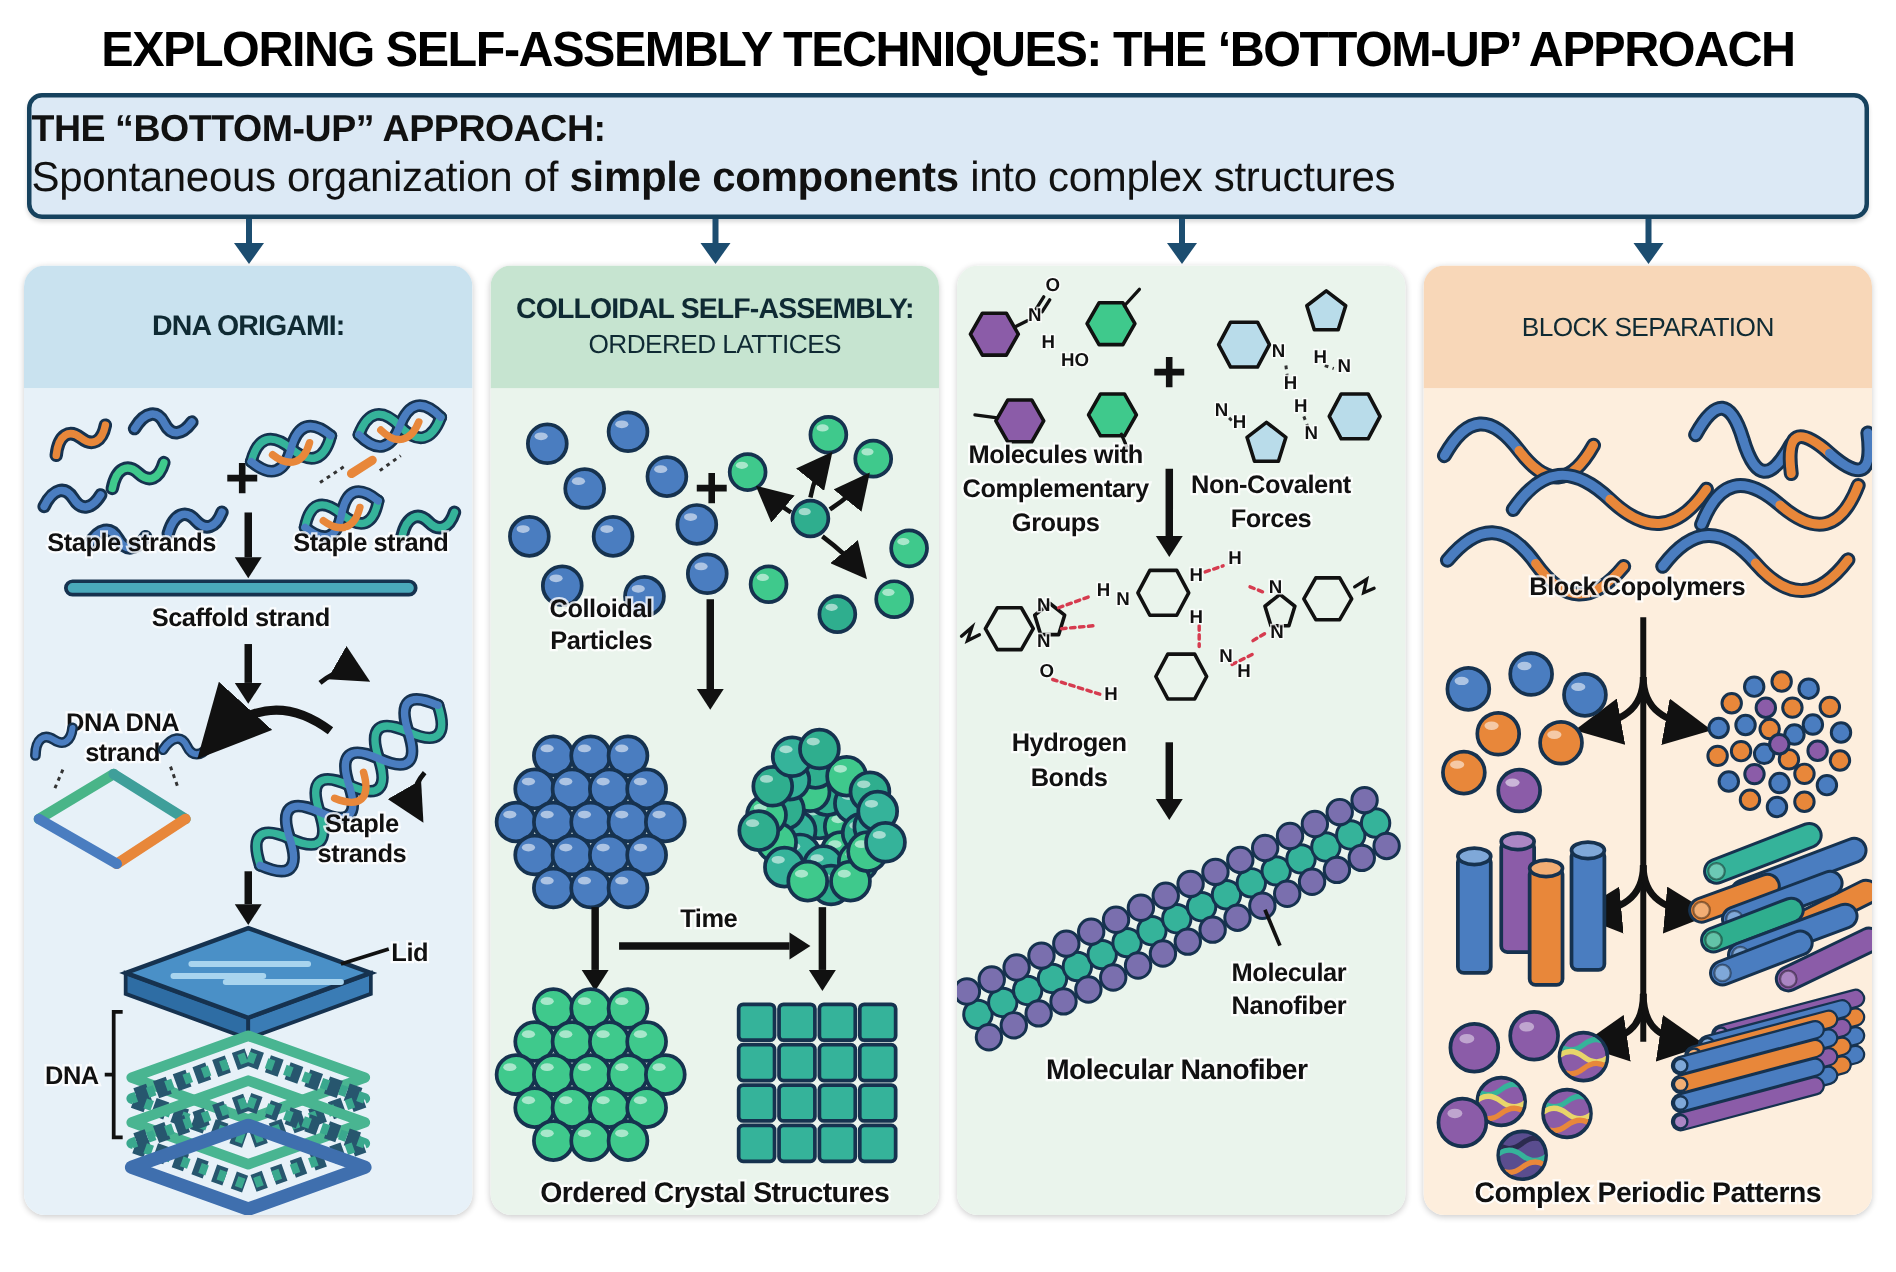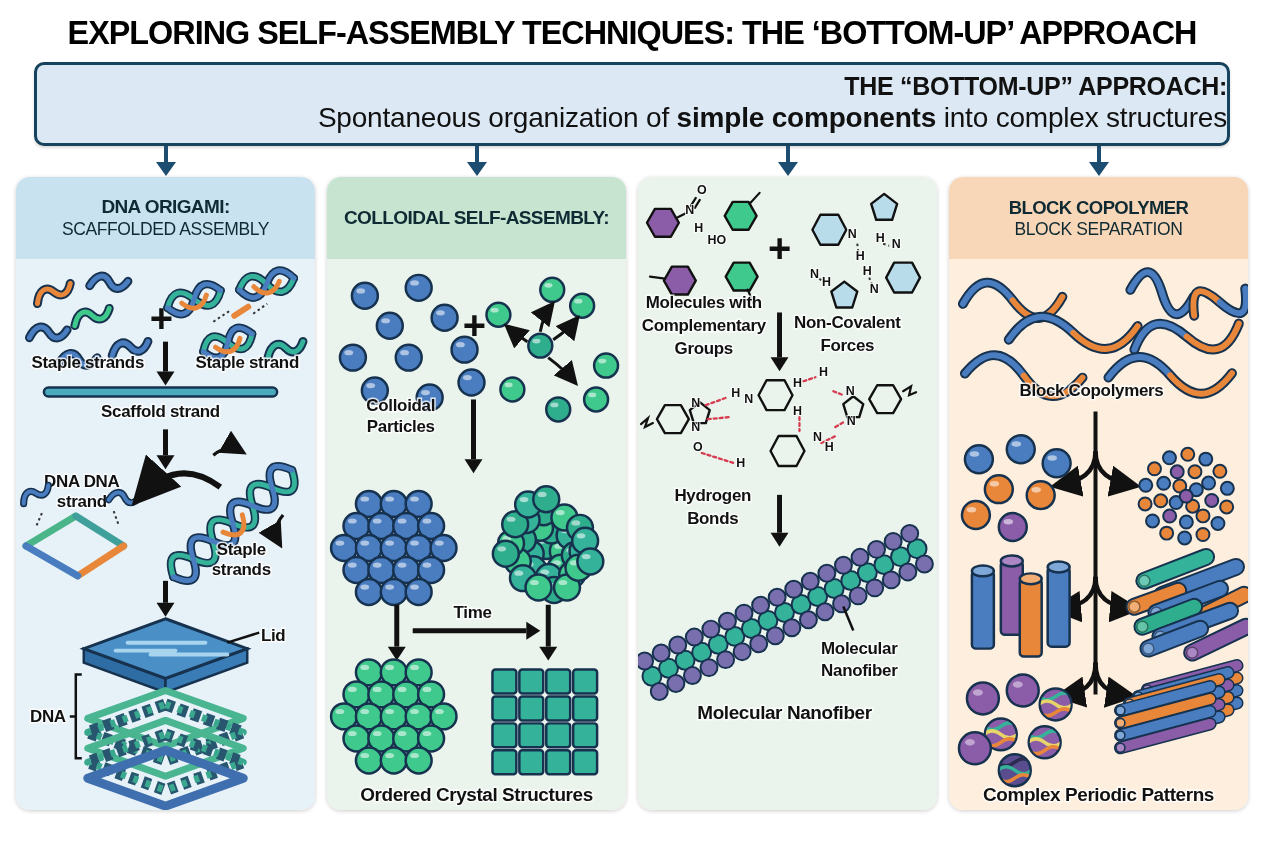--- a/index.html
+++ b/index.html
@@ -1,18 +1,18 @@
 <!DOCTYPE html>
 <html style="--navy: #1c4d70; --box-bg: #dce9f5; --box-border: #16425e; --col1-head: #c9e2ef; --col1-body: #e7f1f8; --col2-head: #c6e4d0; --col2-body: #eaf4ec; --col4-head: #f8d7b8; --col4-body: #fdeedd; --blue: #4a7dc0; --green: #3fc98c; --teal: #35b39a; --teal2: #2fae8e; --orange: #e8873a; --purple: #8b5ca8; --fiber-purple: #7a6fae; --light-ring: #b9dcea; --hbond-red: #d63b4f; --scaffold: #4aa9bb; --lid-blue: #4a90c7;"><head>
 <meta charset="utf-8">
 <style>
   html,body{margin:0;padding:0}
   body{width:1264px;height:848px;background:#fff;font-family:"Liberation Sans",sans-serif;color:#111;overflow:hidden;position:relative}
   .title{margin:14px 8px 10px;text-align:center;font-size:33px;font-weight:800;letter-spacing:-1px;transform:scaleX(.98);white-space:nowrap;color:#000}
-  .approach-box{margin:0 34px;border:3px solid var(--box-border,#16425e);border-radius:10px;background:var(--box-bg,#dce9f5);text-align:right;padding:7px 0 9px;box-shadow:0 2px 3px rgba(0,0,0,.15)}
+  .approach-box{margin:0 18px;border:3px solid var(--box-border,#16425e);border-radius:10px;background:var(--box-bg,#dce9f5);text-align:left;padding:7px 0 9px;box-shadow:0 2px 3px rgba(0,0,0,.15)}
   .ab-heading{font-size:25px;font-weight:800;letter-spacing:-.3px}
   .ab-body{font-size:28px;margin-top:1px;letter-spacing:-.2px}
   .arrows-row{display:flex;gap:12px;margin:0 16px;height:31px}
   .arrows-row .cell{flex:1;display:flex;justify-content:center;align-items:flex-start}
   .columns{display:flex;gap:12px;margin:0 16px;height:633px}
   .col{flex:1;border-radius:14px;overflow:hidden;box-shadow:0 1px 4px rgba(0,0,0,.2);display:flex;flex-direction:column;min-width:0}
   .col-head{min-height:78px;display:flex;flex-direction:column;justify-content:center;text-align:center;line-height:1.2;padding:2px 2px;color:#0f2a33}
   .col-head .l1{font-size:19px;font-weight:800;letter-spacing:-.6px;white-space:nowrap}
   .col-head .l2{font-size:17.5px;font-weight:500;letter-spacing:-.4px;white-space:nowrap}
   .col4 .col-head{line-height:1.16}
@@ -71,21 +71,20 @@
           <polygon points="3,16 23,16 13,30" style="fill:var(--navy)"></polygon>
         </svg>
       </div>
   </div>
 
   <div class="columns">
 
     <section class="col col1">
       <header class="col-head">
         <div class="l1">DNA ORIGAMI:</div>
-        <div class="l2">SCAFFOLDED ASSEMBLY</div>
       </header>
       <div class="col-body">
         <svg class="illus" viewBox="0 0 300 555">
           <defs>
               <marker id="ah1" markerWidth="8" markerHeight="8" refX="6" refY="4" orient="auto">
                 <path d="M0,0L8,4L0,8z" fill="#111"></path>
               </marker>
             </defs>
           <g>
               <g transform="translate(20,38) rotate(-15) scale(1)">
@@ -214,20 +213,21 @@
           </g>
           <text class="lbl" x="258" y="382">Lid</text>
           <text class="lbl" x="32" y="464">DNA</text>
         </svg>
       </div>
     </section>
 
     <section class="col col2">
       <header class="col-head">
         <div class="l1">COLLOIDAL SELF-ASSEMBLY:</div>
+        <div class="l2">ORDERED LATTICES</div>
       </header>
       <div class="col-body">
         <svg class="illus" viewBox="0 0 300 555">
           <defs>
               <marker id="ah2" markerWidth="8" markerHeight="8" refX="6" refY="4" orient="auto">
                 <path d="M0,0L8,4L0,8z" fill="#111"></path>
               </marker>
             </defs>
           <g>
               <circle cx="38" cy="36" r="13" fill="#4a7dc0" stroke="#16324f" stroke-width="2.5"></circle>
@@ -603,21 +603,20 @@
           <path d="M206,430 L216,454" style="stroke:#111;stroke-width:2.5"></path>
           <text class="lbl" x="222" y="478">Molecular</text>
           <text class="lbl" x="222" y="500">Nanofiber</text>
           <text class="cap" x="147" y="543">Molecular Nanofiber</text>
         </svg>
       </div>
     </section>
 
     <section class="col col4">
       <header class="col-head">
-        <div class="l1">BLOCK COPOLYMER</div>
         <div class="l2">BLOCK SEPARATION</div>
       </header>
       <div class="col-body">
         <svg class="illus" viewBox="0 0 300 555">
           <defs>
               <marker id="ah4" markerWidth="7" markerHeight="7" refX="5" refY="3.5" orient="auto">
                 <path d="M0,0L7,3.5L0,7z" fill="#111"></path>
               </marker>
             </defs>
           <g>

